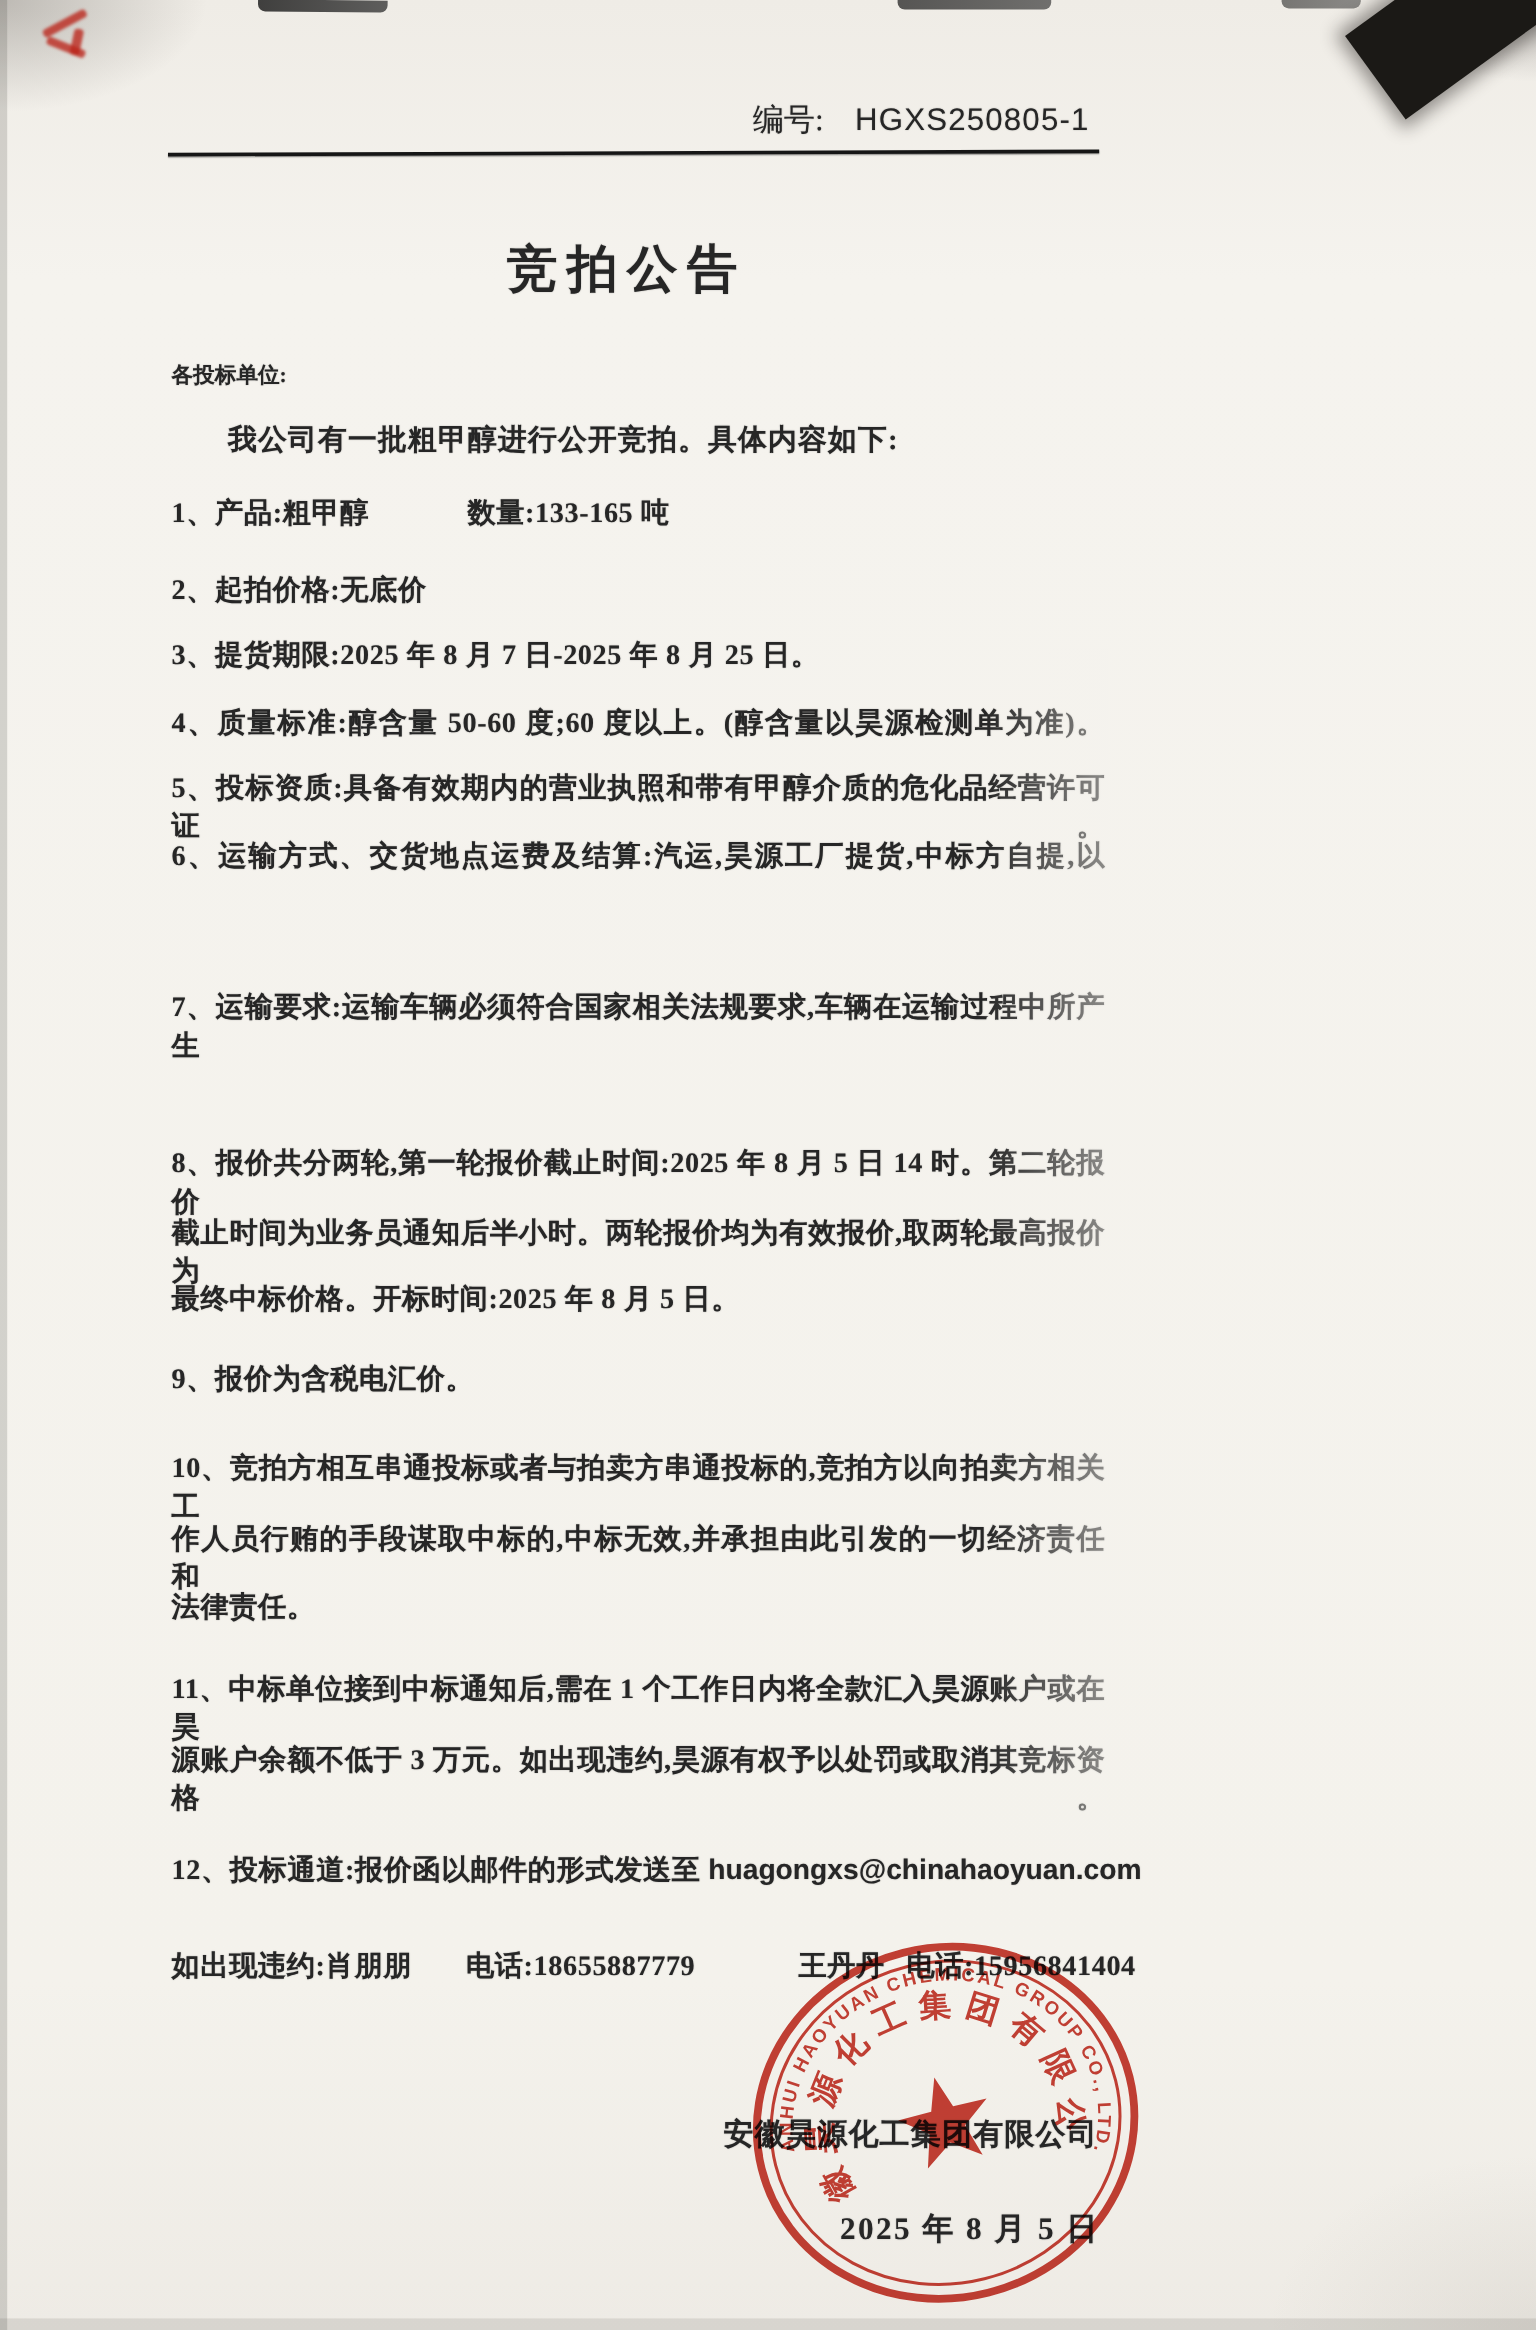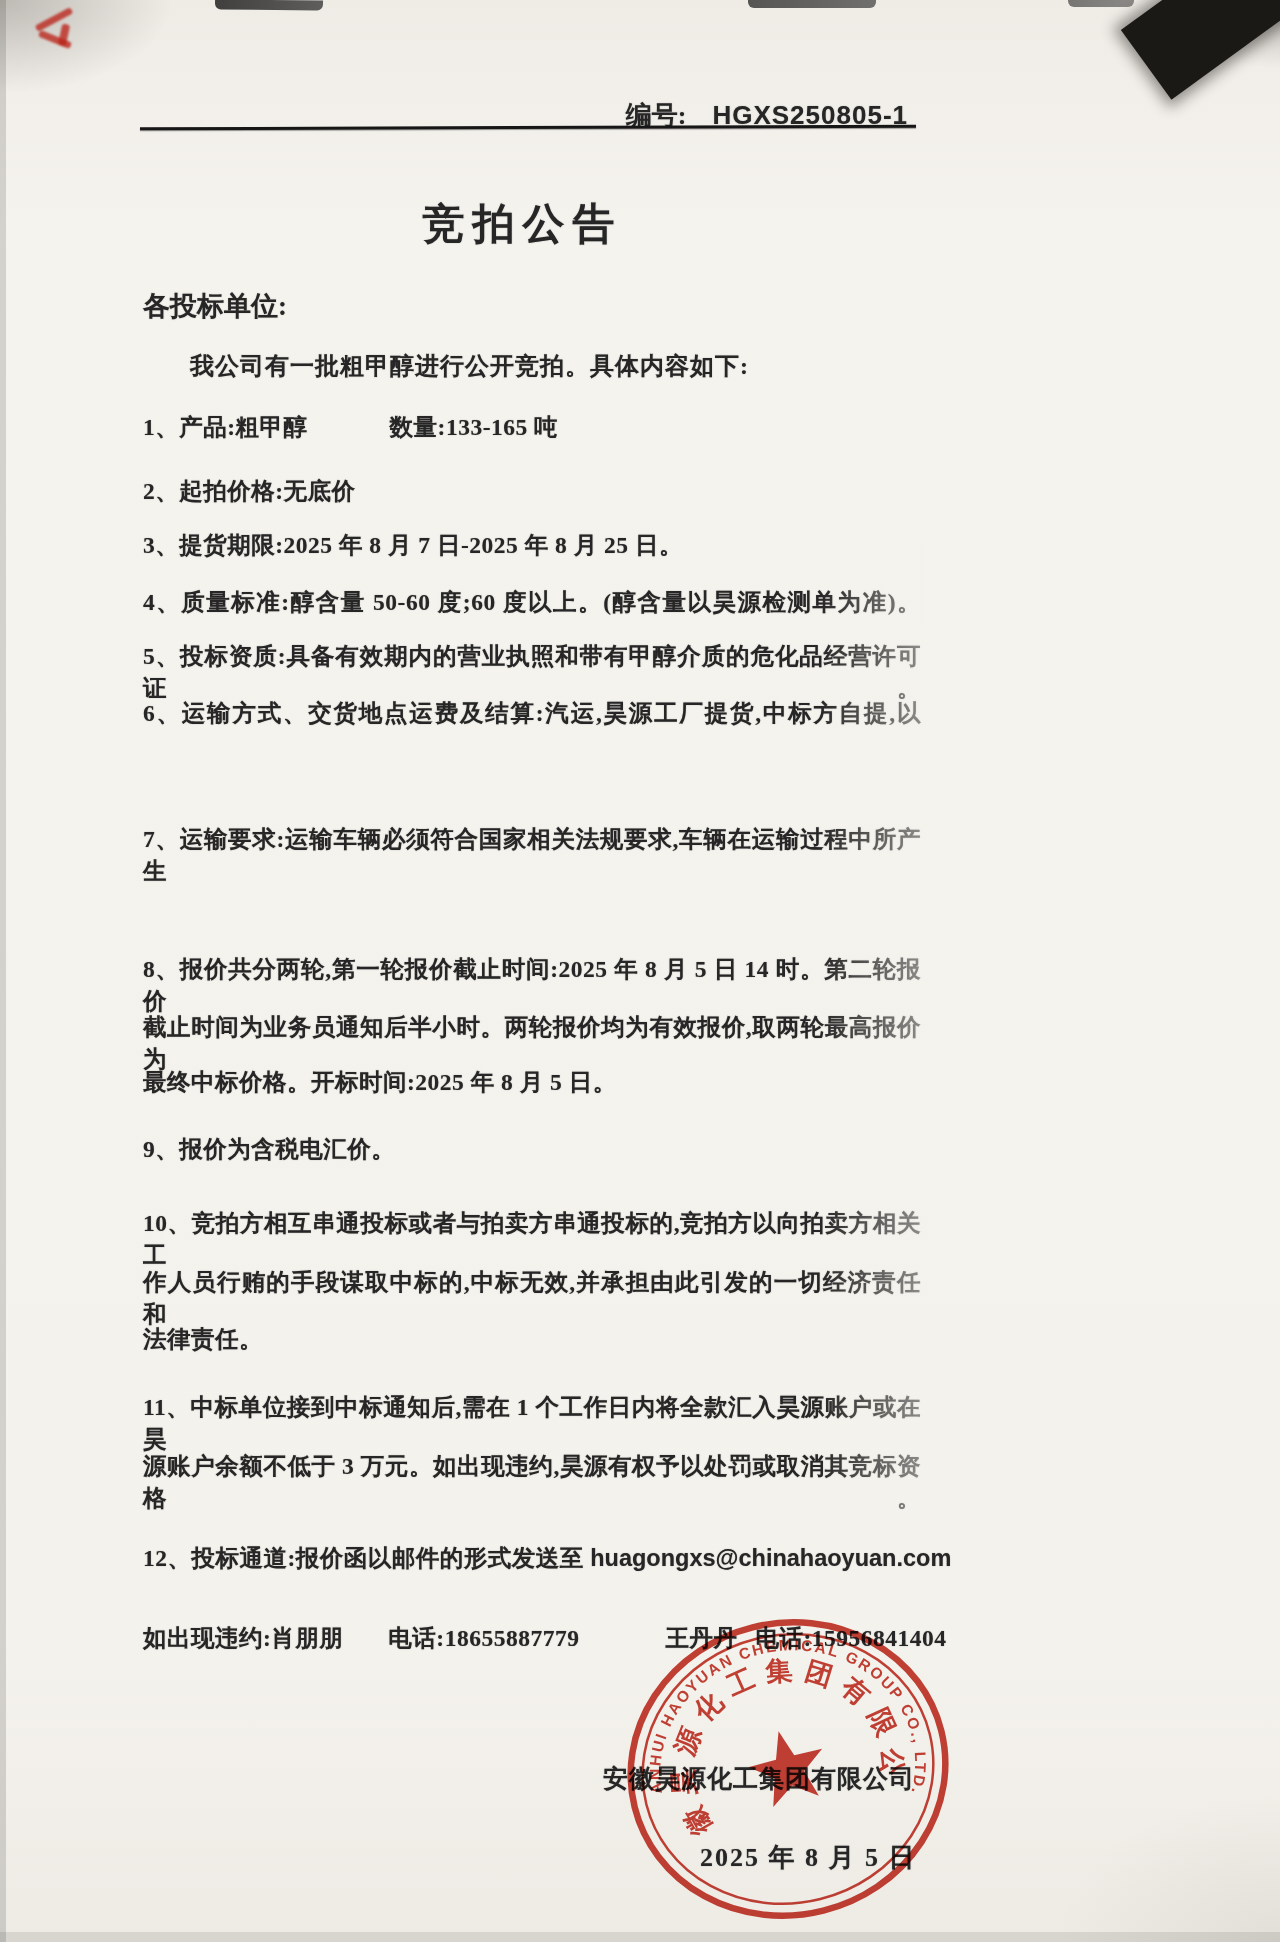--- a/index.html
+++ b/index.html
@@ -10,25 +10,25 @@
     background:
       radial-gradient(240px 130px at 0% 0%, rgba(60,55,50,.28), transparent 72%),
       radial-gradient(170px 95px at 100% 0%, rgba(45,40,38,.30), transparent 72%),
       radial-gradient(320px 210px at 100% 100%, rgba(120,112,100,.10), transparent 70%),
       linear-gradient(180deg,#efece6 0%,#f5f3ee 12%,#f4f2ec 85%,#eeeBe5 100%);
   }
   .txt{position:absolute;text-shadow:0 0 1.2px rgba(35,35,35,.38);}
   .line{left:143px;width:778px;font-size:23.5px;font-weight:600;letter-spacing:.5px;white-space:nowrap;}
   .stretch{text-align:justify;text-align-last:justify;white-space:normal;}
 
-  .doc-number{top:82px;right:372px;font-size:26px;font-weight:700;white-space:nowrap;margin-top:16px;}
+  .doc-number{top:82px;right:372px;font-size:26px;font-weight:400;white-space:nowrap;}
   .doc-number .num{font-family:"Liberation Sans","DejaVu Sans",sans-serif;margin-left:26px;letter-spacing:1px;}
   .rule{position:absolute;left:140px;top:126px;width:776px;height:3px;background:#161616;transform:rotate(-.2deg);box-shadow:0 1px 1px rgba(20,20,20,.4);}
   .title{top:196px;left:0;width:1045px;text-align:center;font-size:42px;font-weight:700;letter-spacing:8px;}
-  .salutation{top:288px;left:143px;font-size:27px;font-weight:700;}
+  .salutation{top:300px;left:143px;font-size:18px;font-weight:700;}
   .intro{top:350px;left:190px;font-size:24px;font-weight:700;letter-spacing:1px;}
   .qty{margin-left:82px;}
   .email{font-family:"Liberation Sans","DejaVu Sans",sans-serif;font-weight:700;letter-spacing:0;}
   .contact-row{top:1622px;}
   .contact-row span{display:inline-block;}
   .c-phone1{margin-left:45px;}
   .c-name2{margin-left:86px;}
   .c-phone2{margin-left:18px;font-family:Liberation Serif, serif;}
   .company{top:1762px;left:603px;font-size:25px;font-weight:600;letter-spacing:1px;}
   .date{top:1840px;left:700px;font-size:26px;font-weight:600;letter-spacing:2px;}

